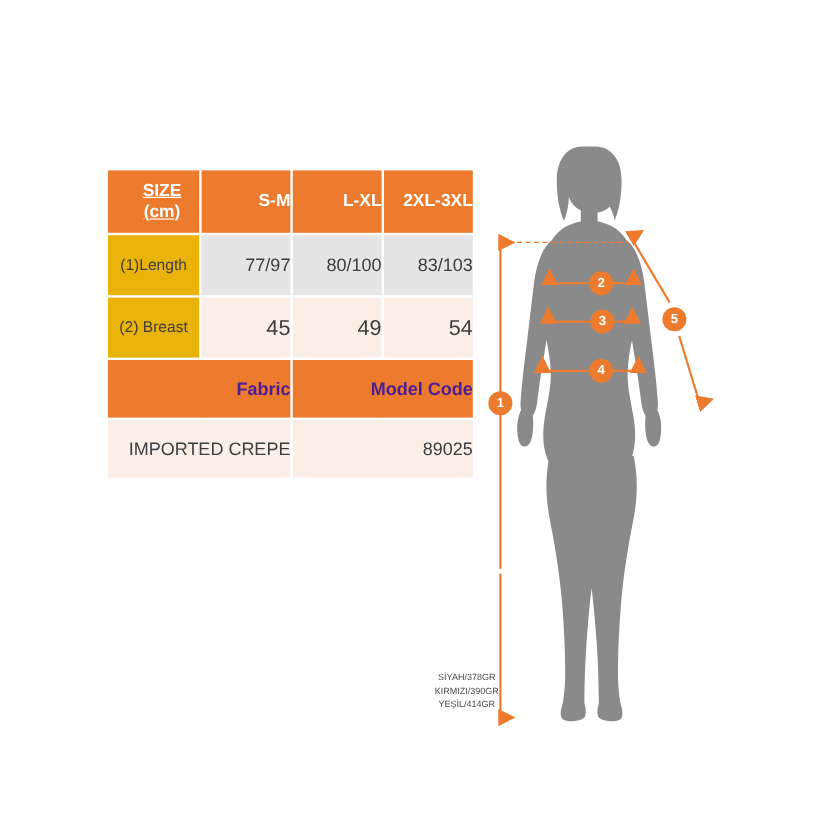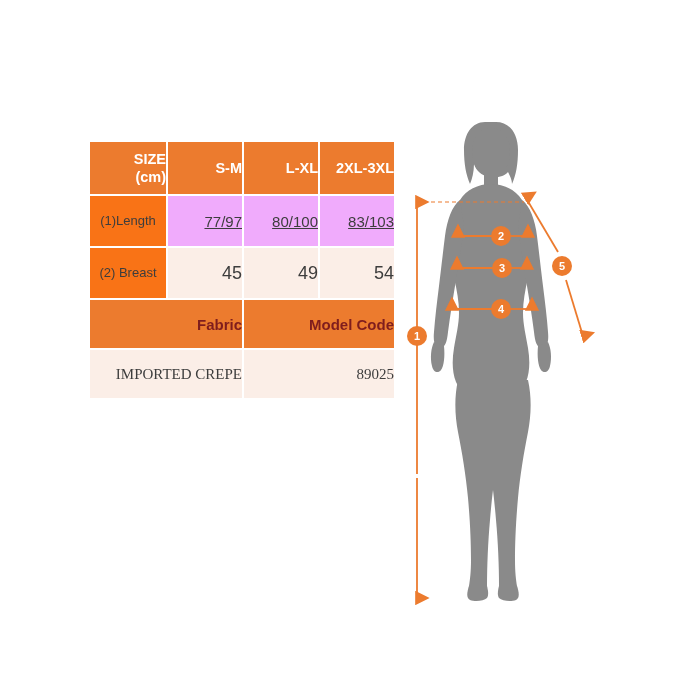--- a/index.html
+++ b/index.html
@@ -39,54 +39,53 @@
     height: 50px;
   }
   .hdr td {
     background: #ec7b2e;
     color: #ffffff;
     font-weight: bold;
     font-size: 14.5px;
     height: 52px;
   }
   .hdr td.hdr-first {
-    text-align: right;
+    text-align: center;
     padding-left: 14px;
     line-height: 1.25;
+    text-decoration: underline;
   }
   td.lbl {
-    background: #f97316;
+    background: #eab308;
     text-align: center;
     font-size: 13px;
     color: #3d3d3d;
     line-height: 1.25;
   }
   td.val {
     background: #fbeee7;
     font-size: 18px;
     color: #3d3d3d;
   }
   td.val-length {
-    background: #f0abfc;
+    background: #e5e5e5;
     font-size: 15px;
-    text-decoration: underline;
   }
   .fabric-hdr td {
     background: #ec7b2e;
-    color: #7f1d1d;
+    color: #4c1d95;
     font-weight: bold;
     font-size: 15px;
     height: 48px;
   }
   .fabric-row td {
     background: #fbeee7;
     font-size: 15px;
     height: 48px;
     color: #3d3d3d;
-    font-family: Liberation Serif, serif;
   }
 
   
   .figure-area {
     position: absolute;
     left: 400px;
     top: 80px;
     width: 290px;
     height: 530px;
   }
@@ -263,14 +262,19 @@
       </g>
     </svg>
 
     <div class="badge" style="left:7px; top:246px;">1</div>
     <div class="badge" style="left:91px; top:146px;">2</div>
     <div class="badge" style="left:92px; top:178px;">3</div>
     <div class="badge" style="left:91px; top:219px;">4</div>
     <div class="badge" style="left:152px; top:176px;">5</div>
   </div>
 
+  <div class="fabric-note">
+    <div>SİYAH/378GR</div>
+    <div>KIRMIZI/390GR</div>
+    <div>YEŞİL/414GR</div>
+  </div>
 
 </div>
 
 </body></html>

